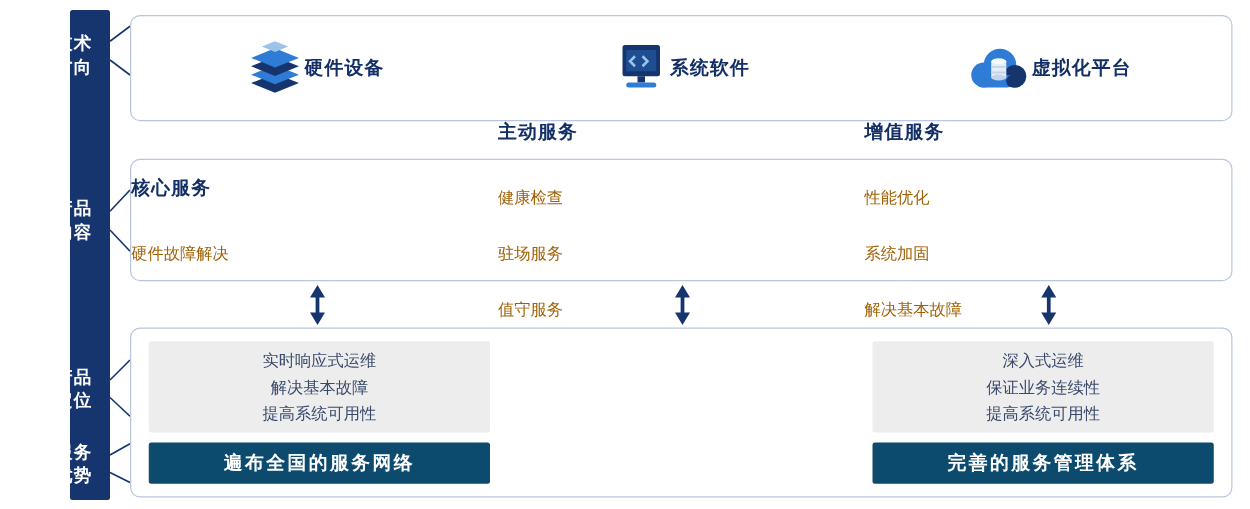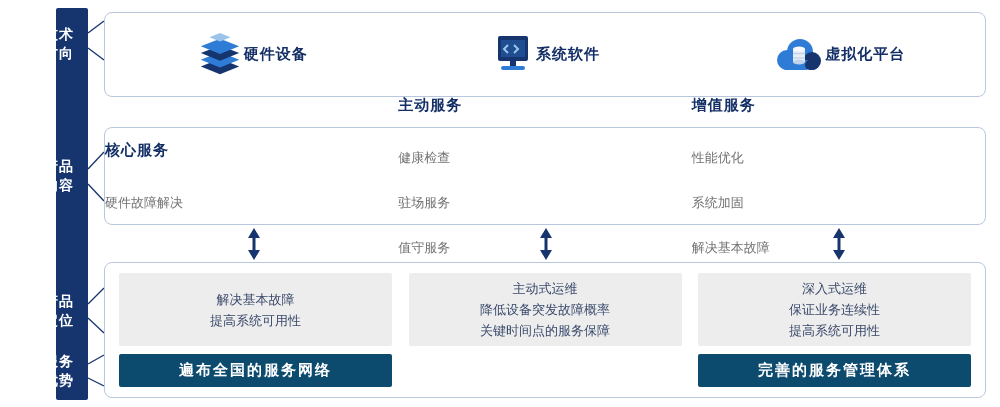--- a/index.html
+++ b/index.html
@@ -15,21 +15,21 @@
   .box1 { top: 12px; height: 85px; }
   .box2 { top: 127px; height: 98px; }
   .box3 { top: 262px; height: 136px; padding: 10px 14px; justify-content: space-between; }
 
   .tcol { flex: 1; display: flex; flex-direction: row; align-items: center; justify-content: center; }
   .ticon { height: 48px; display: flex; align-items: flex-end; justify-content: center; margin-bottom: 4px; }
   .tlabel { font-size: 15px; font-weight: bold; color: #132f66; letter-spacing: 1px; }
 
   .ccol { flex: 1; display: flex; flex-direction: column; justify-content: center; }
   .ctitle { font-size: 15px; font-weight: bold; color: #132f66; letter-spacing: 1px; margin-bottom: 7px; }
-  .citem { font-size: 13px; color: #737373; line-height: 19px; margin-top: 26px; }
+  .citem { font-size: 13px; color: #a16207; line-height: 19px; margin-top: 26px; }
 
   .pcol { width: 273px; display: flex; flex-direction: column; justify-content: space-between; }
   .grayb { background: #ededed; border-radius: 2px; height: 73px; display: flex; flex-direction: column; align-items: center; justify-content: center; font-size: 13px; color: #3a4a6b; line-height: 21px; text-align: center; }
   .blueb { background: #0c4a6e; border-radius: 2px; height: 33px; display: flex; align-items: center; justify-content: center; color: #ffffff; font-size: 15px; font-weight: bold; letter-spacing: 2px; }
 </style>
 </head>
 <body>
 
 <div class="canvas">
 
@@ -139,31 +139,27 @@
       <div class="ctitle">增值服务</div>
       <div class="citem">性能优化</div>
       <div class="citem">系统加固</div>
       <div class="citem">解决基本故障</div>
     </div>
   </div>
 
   <div class="box box3">
     <div class="pcol">
       <div class="grayb">
+        <div>实时响应式运维</div>
         <div>解决基本故障</div>
         <div>提高系统可用性</div>
       </div>
       <div class="blueb">遍布全国的服务网络</div>
     </div>
     <div class="pcol">
-      <div class="grayb">
-        <div>主动式运维</div>
-        <div>降低设备突发故障概率</div>
-        <div>关键时间点的服务保障</div>
-      </div>
     </div>
     <div class="pcol">
       <div class="grayb">
         <div>深入式运维</div>
         <div>保证业务连续性</div>
         <div>提高系统可用性</div>
       </div>
       <div class="blueb">完善的服务管理体系</div>
     </div>
   </div>

